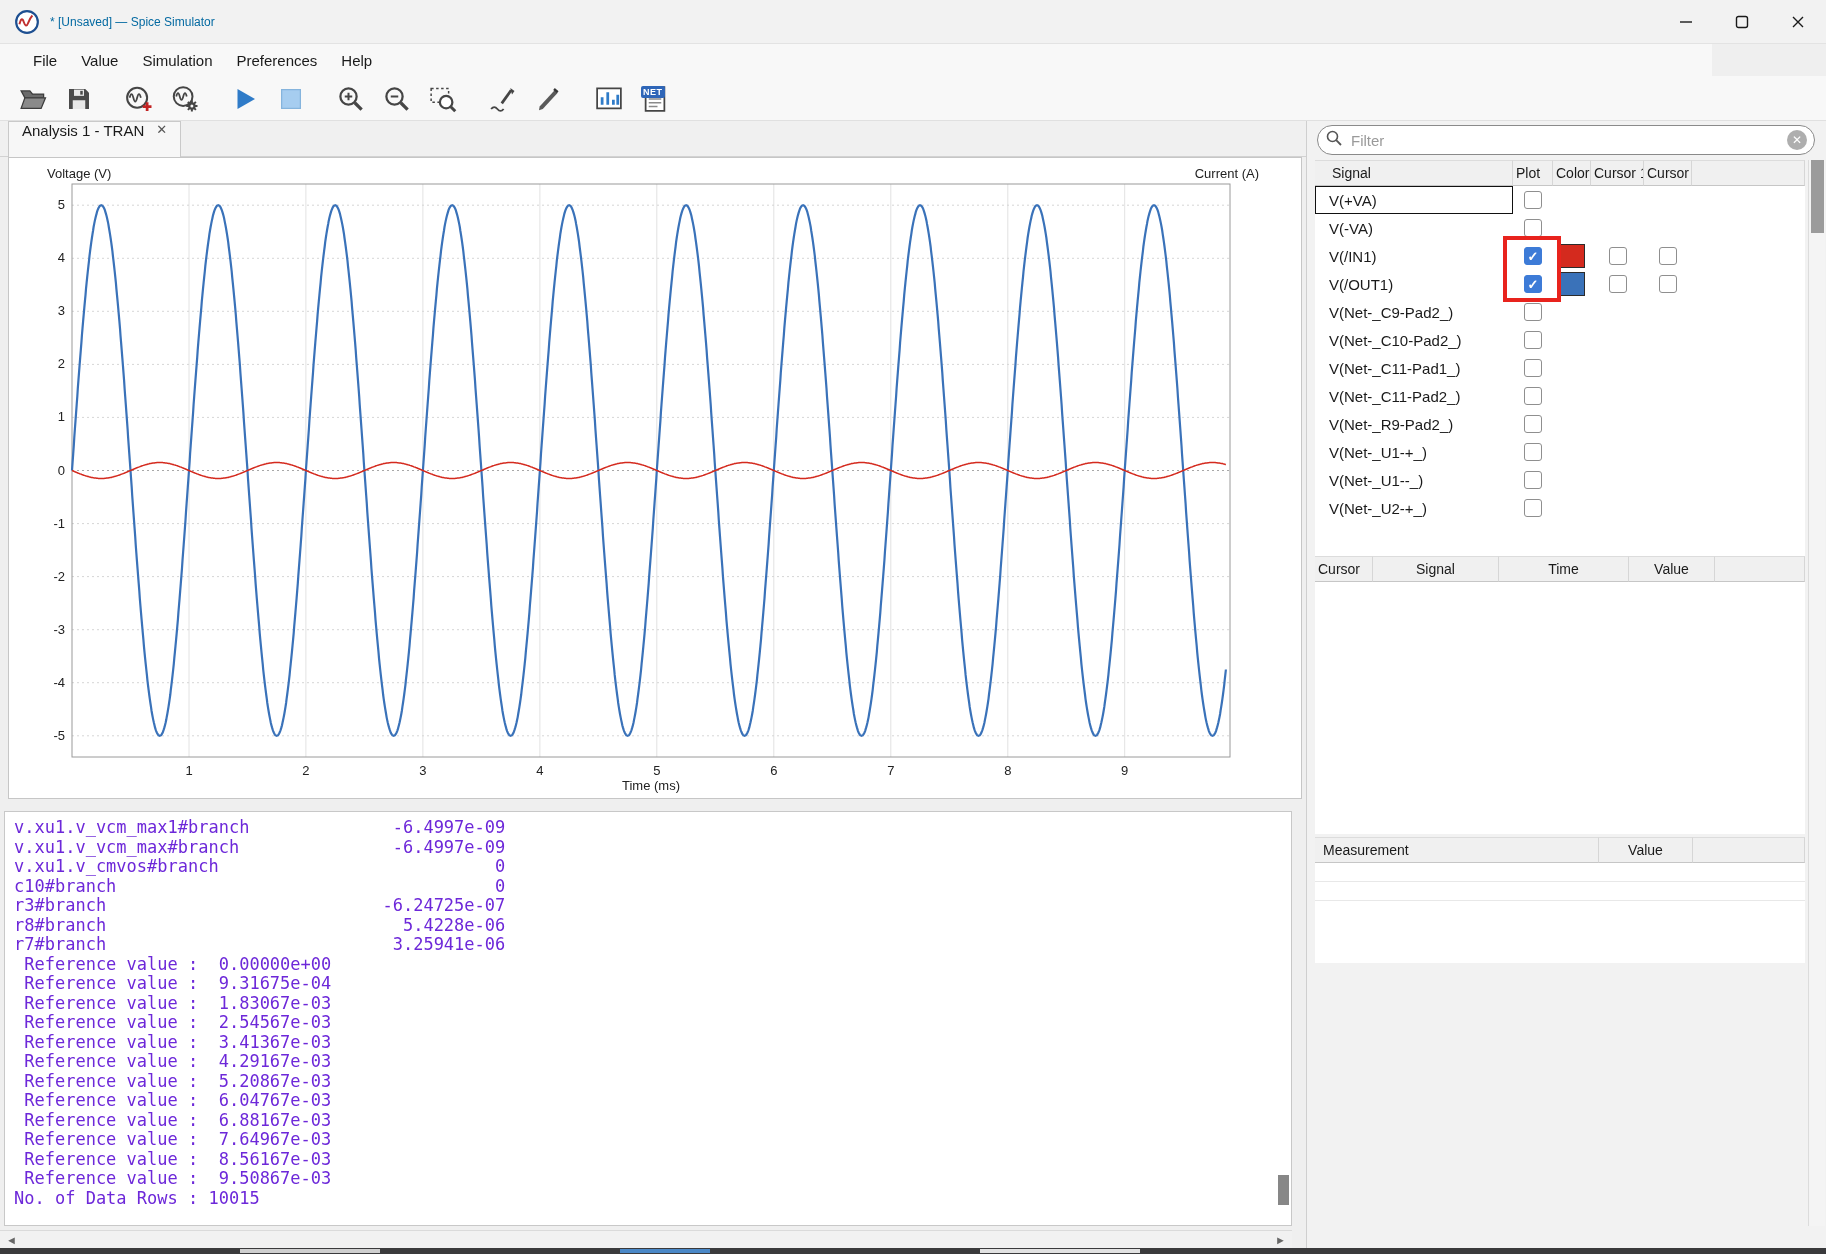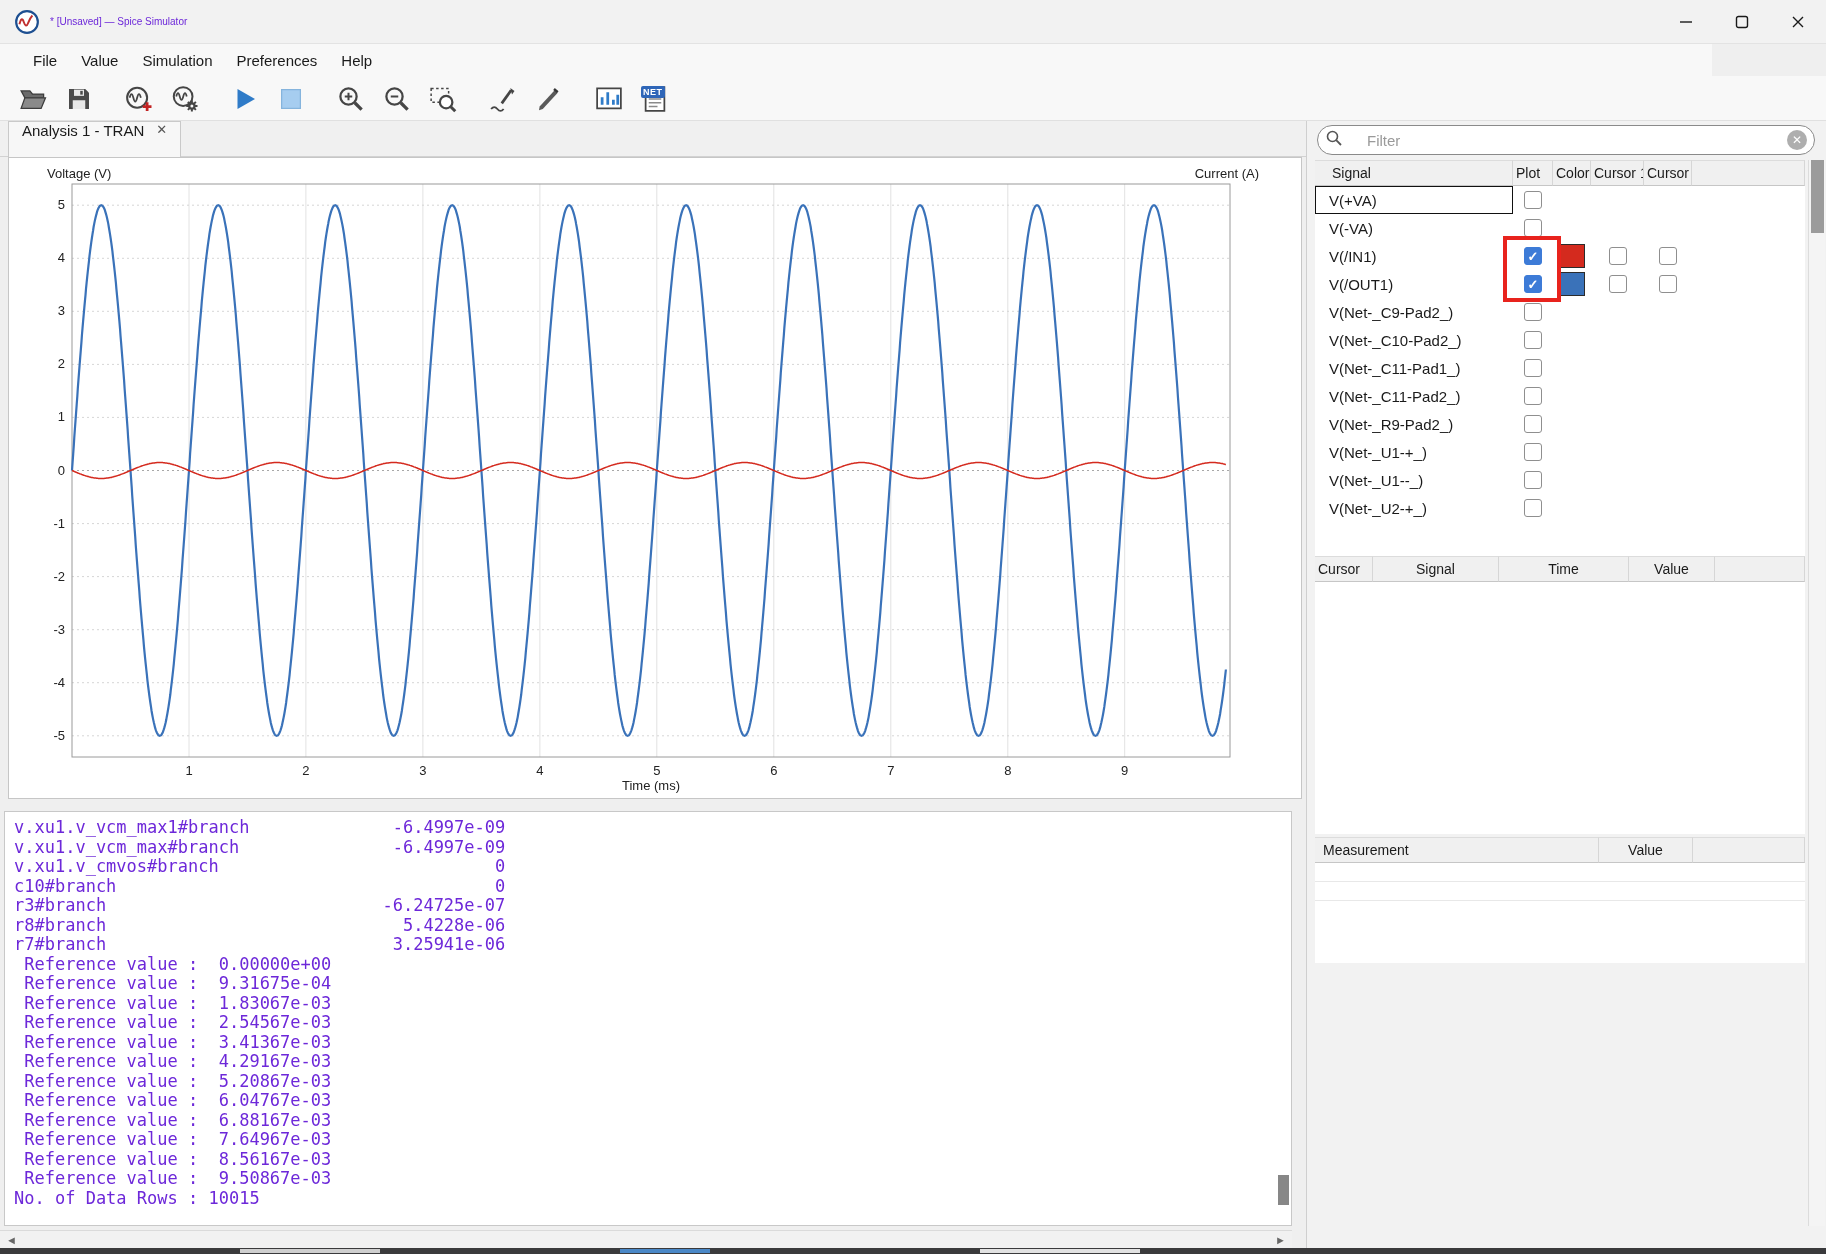--- a/index.html
+++ b/index.html
@@ -2,21 +2,21 @@
 <html style="--check: #3d7bd7;"><head>
 <meta charset="utf-8">
 <style>
   *{box-sizing:border-box;margin:0;padding:0}
   html,body{width:1826px;height:1254px;overflow:hidden}
   body{font-family:"Liberation Sans",sans-serif;background:#efefef;position:relative;color:#1a1a1a}
 
   
   .titlebar{position:absolute;left:0;top:0;width:1826px;height:44px;background:#f2f2f2;border-bottom:1px solid #e3e3e3;display:flex;align-items:center}
   .app-icon{width:26px;height:26px;margin:0 10px 0 14px;display:inline-flex}
-  .title{font-size:10px;color:#6d28d9}
+  .title{font-size:12px;color:#0369a1}
   .win-controls{margin-left:auto;display:flex;height:44px}
   .winbtn{width:56px;height:44px;border:none;background:transparent;display:flex;align-items:center;justify-content:center;cursor:default}
 
   
   .menubar{position:absolute;left:0;top:44px;width:1712px;height:32px;background:#f8f8f8;display:flex;align-items:center;padding-left:21px}
   .menu-item{font-size:15px;padding:5px 12px;color:#1a1a1a}
 
   
   .toolbar{position:absolute;left:0;top:76px;width:1826px;height:45px;background:#f8f8f8;border-bottom:1px solid #e0e0e0;display:flex;align-items:flex-end;padding-left:10px}
   .tb{width:46px;height:40px;border:none;background:transparent;display:flex;align-items:center;justify-content:center;position:relative}
@@ -43,21 +43,21 @@
   .console-vthumb{position:absolute;right:2px;top:363px;width:11px;height:30px;background:#878787}
 
   
   .hscroll{position:absolute;left:0;top:1230px;width:1292px;height:18px;background:#f1f1f1;border-top:1px solid #dadada}
   .hscroll .arr{position:absolute;top:1px;font-size:11px;color:#666;line-height:16px}
   .hscroll .arr.left{left:6px}
   .hscroll .arr.right{right:6px}
 
   
   .right-panel{position:absolute;left:1306px;top:121px;width:520px;height:1133px;background:#f2f2f2;border-left:1px solid #cfcfcf}
-  .filter-box{position:absolute;left:10px;top:4px;width:498px;height:30px;background:#fff;border:1px solid #8a8a8a;border-radius:15px;display:flex;align-items:center;padding:0 7px;gap:24px}
+  .filter-box{position:absolute;left:10px;top:4px;width:498px;height:30px;background:#fff;border:1px solid #8a8a8a;border-radius:15px;display:flex;align-items:center;padding:0 7px;gap:8px}
   .filter-box input{flex:1;border:none;outline:none;font-size:15px;font-family:"Liberation Sans",sans-serif;background:transparent;color:#333}
   .filter-box input::placeholder{color:#9a9a9a}
   .clear-btn{width:20px;height:20px;border-radius:50%;background:#aeaeae;color:#fff;font-size:12px;line-height:20px;text-align:center;flex:0 0 auto}
 
   .sig-table{position:absolute;left:8px;top:39px;width:490px}
   .sig-header,.sig-row{display:grid;grid-template-columns:198px 40px 38px 53px 48px 1fr}
   .hc{height:26px;line-height:25px;font-size:14px;background:#f0f0f0;border-right:1px solid #d6d6d6;border-bottom:1px solid #c6c6c6;border-top:1px solid #dcdcdc;padding-left:3px;overflow:hidden;white-space:nowrap}
   .hc.first{padding-left:17px}
   .sig-rows{background:#fff;height:370px}
   .sig-row{height:28px}

